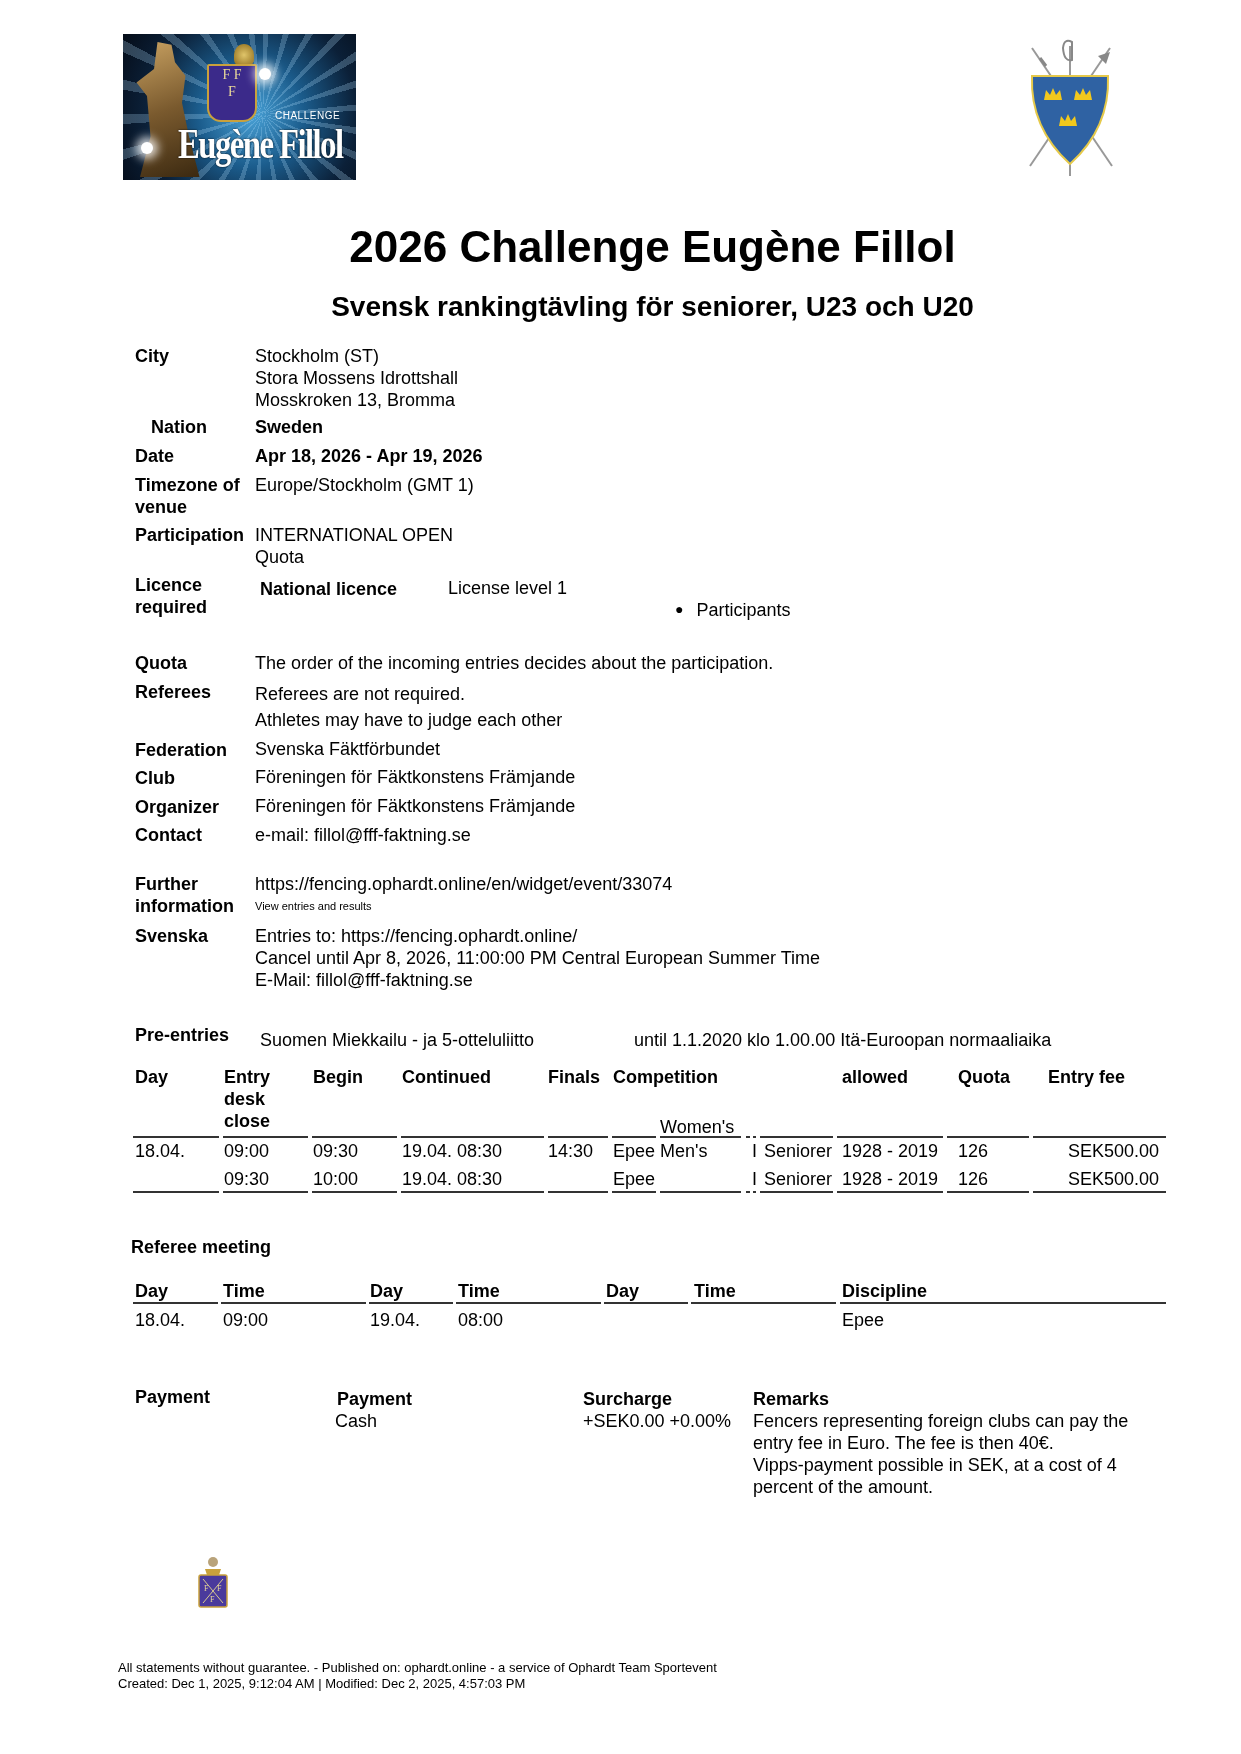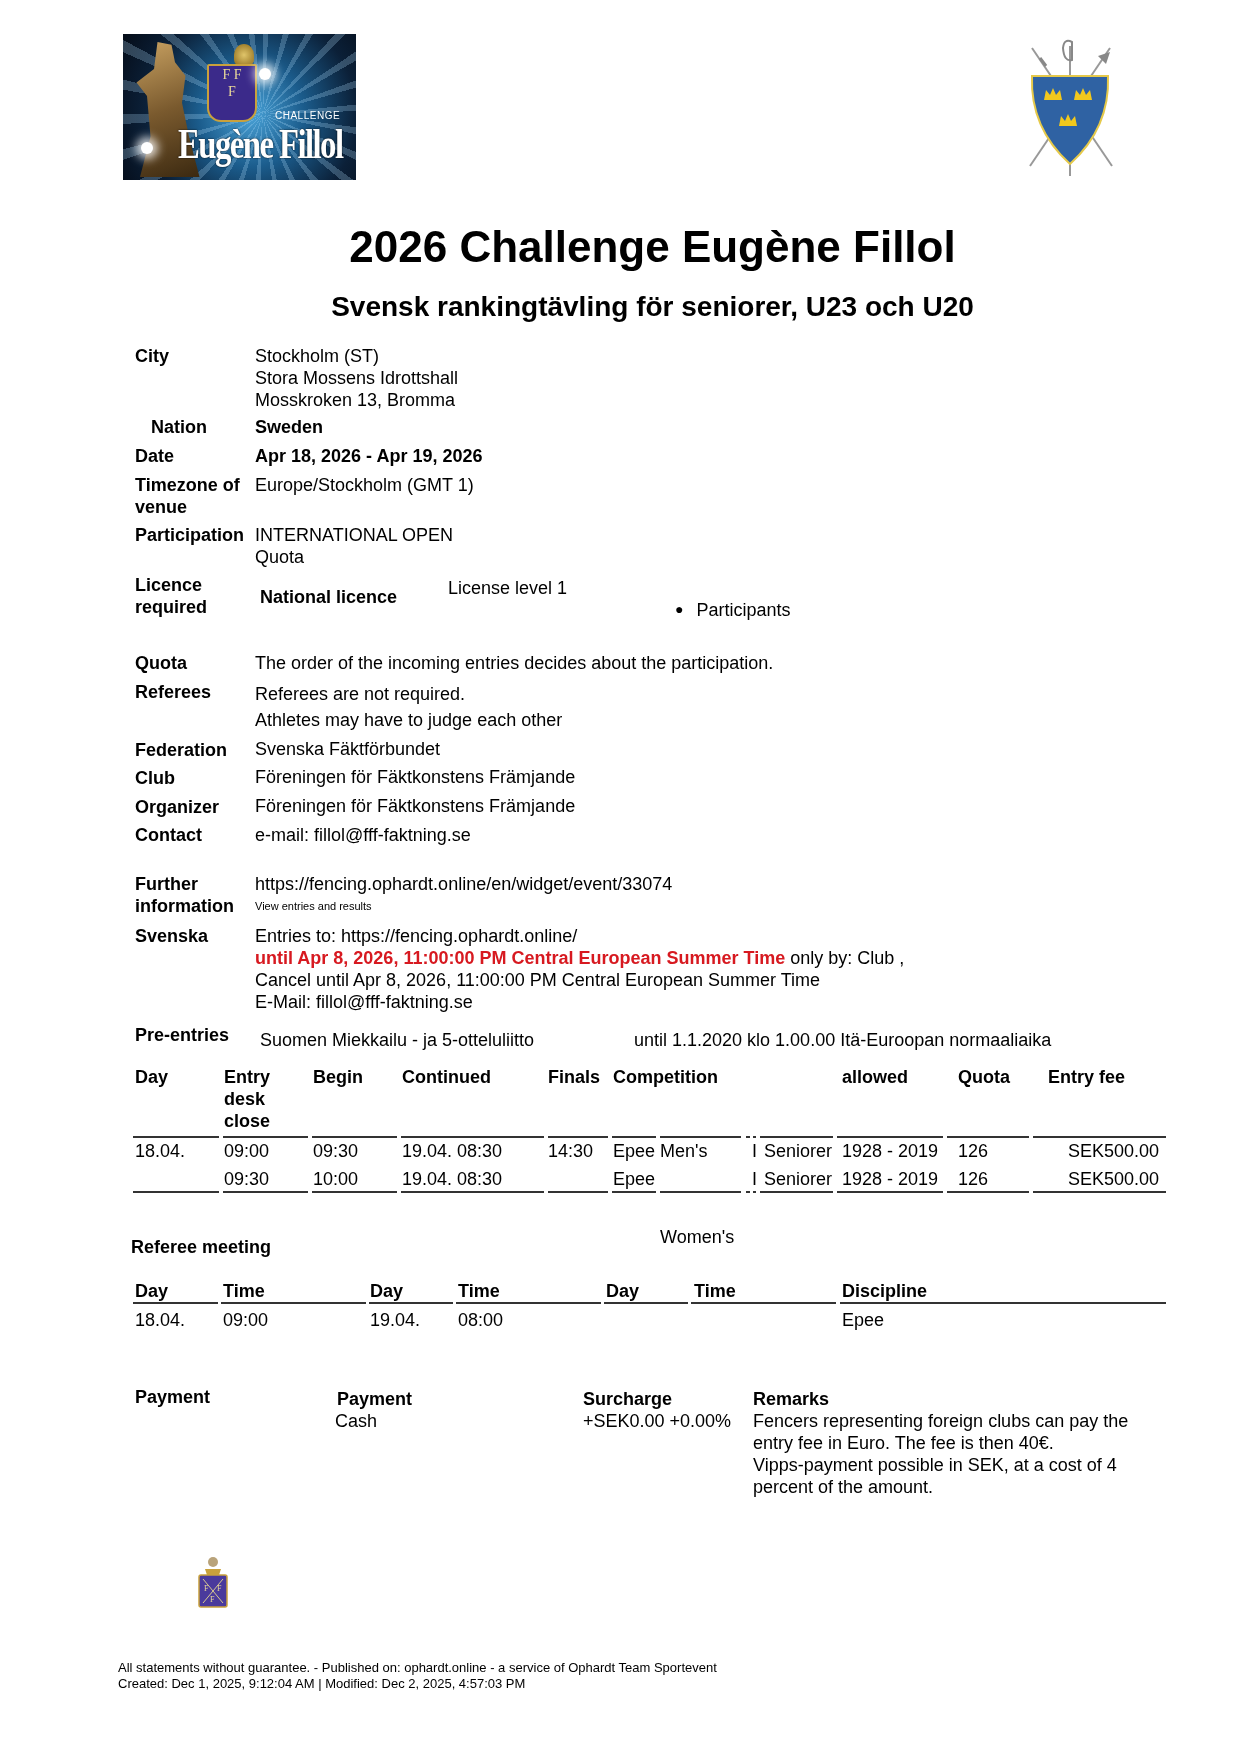--- a/index.html
+++ b/index.html
@@ -104,21 +104,21 @@
 <div class="abs lbl" style="top:524px;">Participation</div>
 <div class="abs val" style="top:524px;">
   <div>INTERNATIONAL OPEN</div>
   <div>Quota</div>
 </div>
 
 <div class="abs lbl" style="top:574px;">
   <div>Licence</div>
     <div>required</div>
 </div>
-<div class="abs val b" style="top:578px;left:260px;margin-top:8px;">National licence</div>
+<div class="abs val b" style="top:578px;left:260px;">National licence</div>
 <div class="abs val" style="top:577px;left:448px;">License level 1</div>
 <div class="abs val" style="top:598px;left:675px;">
   <span style="font-size:14px;vertical-align:2px;">●</span>
   <span style="margin-left:8px;">Participants</span>
 </div>
 
 <div class="abs lbl" style="top:652px;">Quota</div>
 <div class="abs val" style="top:652px;">The order of the incoming entries decides about the participation.</div>
 
 <div class="abs lbl" style="top:681px;">Referees</div>
@@ -144,21 +144,20 @@
     <div>information</div>
 </div>
 <div class="abs val" style="top:873px;">
   <div>https://fencing.ophardt.online/en/widget/event/33074</div>
   <div class="small">View entries and results</div>
 </div>
 
 <div class="abs lbl" style="top:925px;">Svenska</div>
 <div class="abs val" style="top:925px;white-space:nowrap;">
   <div>Entries to: https://fencing.ophardt.online/</div>
-  <div><span class="red">until Apr 8, 2026, 11:00:00 PM Central European Summer Time</span><span> only by: Club ,</span></div>
   <div>Cancel until Apr 8, 2026, 11:00:00 PM Central European Summer Time</div>
   <div>E-Mail: fillol@fff-faktning.se</div>
 </div>
 
 <div class="abs lbl" style="top:1024px;">Pre-entries</div>
 <div class="abs val" style="top:1029px;left:260px;">Suomen Miekkailu - ja 5-otteluliitto</div>
 <div class="abs val" style="top:1029px;left:634px;">until 1.1.2020 klo 1.00.00 Itä-Euroopan normaaliaika</div>
 
 <div>
   <div class="abs th" style="left:135px;top:1066px;">Day</div>
@@ -202,21 +201,21 @@
     <div class="abs td" style="left:842px;top:1140px;">1928 - 2019</div>
     <div class="abs td" style="left:958px;top:1140px;">126</div>
     <div class="abs td" style="left:1068px;top:1140px;">SEK500.00</div>
   </div>
 
   <div>
     <div class="abs td" style="left:224px;top:1168px;">09:30</div>
     <div class="abs td" style="left:313px;top:1168px;">10:00</div>
     <div class="abs td" style="left:402px;top:1168px;">19.04. 08:30</div>
     <div class="abs td" style="left:613px;top:1168px;">Epee</div>
-    <div class="abs td" style="left:660px;top:1226px;">Women's</div>
+    <div class="abs td" style="left:660px;top:1116px;">Women's</div>
     <div class="abs td" style="left:752px;top:1168px;">I</div>
     <div class="abs td" style="left:764px;top:1168px;">Seniorer</div>
     <div class="abs td" style="left:842px;top:1168px;">1928 - 2019</div>
     <div class="abs td" style="left:958px;top:1168px;">126</div>
     <div class="abs td" style="left:1068px;top:1168px;">SEK500.00</div>
   </div>
 
   <div class="abs rule" style="left:133px;width:86px;top:1191px;"></div>
   <div class="abs rule" style="left:223px;width:85px;top:1191px;"></div>
   <div class="abs rule" style="left:312px;width:85px;top:1191px;"></div>

